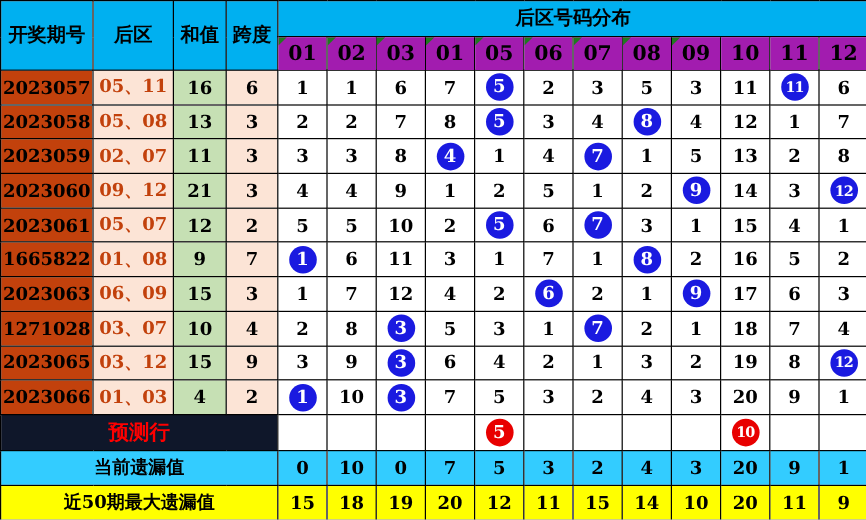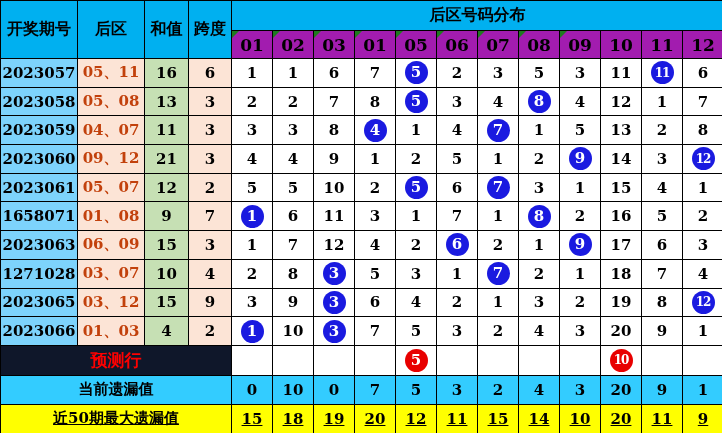--- a/index.html
+++ b/index.html
@@ -10,34 +10,34 @@
   tr.hr1 { height:30px; }
   tr.hr2 { height:28px; }
   tr.data { height:28.7px; }
   tr.pred { height:30px; }
   tr.cyan { height:29px; }
   tr.yellow { height:29px; }
   .hdr { background:#00B0F0; font-size:16px; }
   th.colhead { background:#a21caf; font-size:17px; position:relative; }
   .tri::before { content:""; position:absolute; top:0; left:0; width:0; height:0;
                  border-top:7px solid #1F7A1F; border-right:7px solid transparent; }
-  td.period { background:#7dd3fc; font-size:15px; }
+  td.period { background:#c2410c; font-size:15px; }
   td.zone   { background:#FCE4D6; font-size:15px; color:#c2410c; }
   td.sum    { background:#C6E0B4; font-size:15px; }
   td.spanv  { background:#FCE4D6; font-size:15px; }
   td.dist   { background:#FFFFFF; font-size:15px; }
   .ball { display:inline-flex; align-items:center; justify-content:center;
           width:23px; height:23px; border-radius:50%; color:#FFF;
           font-size:15px; line-height:1; vertical-align:middle; }
   .ball.two { font-size:12px; letter-spacing:-1px; }
   .ball.blue { background:#1A1AE0; }
   .ball.red  { background:#E80000; }
   td.predlabel { background:#0f172a; color:#FF0000; font-size:17px; }
   tr.cyan td { background:#33CCFF; font-size:15px;margin-left:48px; }
-  tr.yellow td { background:#FFFF00; font-size:15px;text-decoration:underline; }
+  tr.yellow td { background:#FFFF00; font-size:15px; }
   td.label-cell { font-size:16px; }
 </style>
 </head>
 <body>
 
 <table>
   <colgroup>
     <col style="width:77px">
       <col style="width:67px">
       <col style="width:44px">
@@ -110,21 +110,21 @@
         <td class="dist">3</td>
         <td class="dist">4</td>
         <td class="dist"><span class="ball blue">8</span></td>
         <td class="dist">4</td>
         <td class="dist">12</td>
         <td class="dist">1</td>
         <td class="dist">7</td>
       </tr>
       <tr class="data">
         <td class="period">2023059</td>
-        <td class="zone">04、07</td>
+        <td class="zone">02、07</td>
         <td class="sum">11</td>
         <td class="spanv">3</td>
         <td class="dist">3</td>
         <td class="dist">3</td>
         <td class="dist">8</td>
         <td class="dist"><span class="ball blue">4</span></td>
         <td class="dist">1</td>
         <td class="dist">4</td>
         <td class="dist"><span class="ball blue">7</span></td>
         <td class="dist">1</td>
@@ -163,21 +163,21 @@
         <td class="dist"><span class="ball blue">5</span></td>
         <td class="dist">6</td>
         <td class="dist"><span class="ball blue">7</span></td>
         <td class="dist">3</td>
         <td class="dist">1</td>
         <td class="dist">15</td>
         <td class="dist">4</td>
         <td class="dist">1</td>
       </tr>
       <tr class="data">
-        <td class="period">1658071</td>
+        <td class="period">1665822</td>
         <td class="zone">01、08</td>
         <td class="sum">9</td>
         <td class="spanv">7</td>
         <td class="dist"><span class="ball blue">1</span></td>
         <td class="dist">6</td>
         <td class="dist">11</td>
         <td class="dist">3</td>
         <td class="dist">1</td>
         <td class="dist">7</td>
         <td class="dist">1</td>

